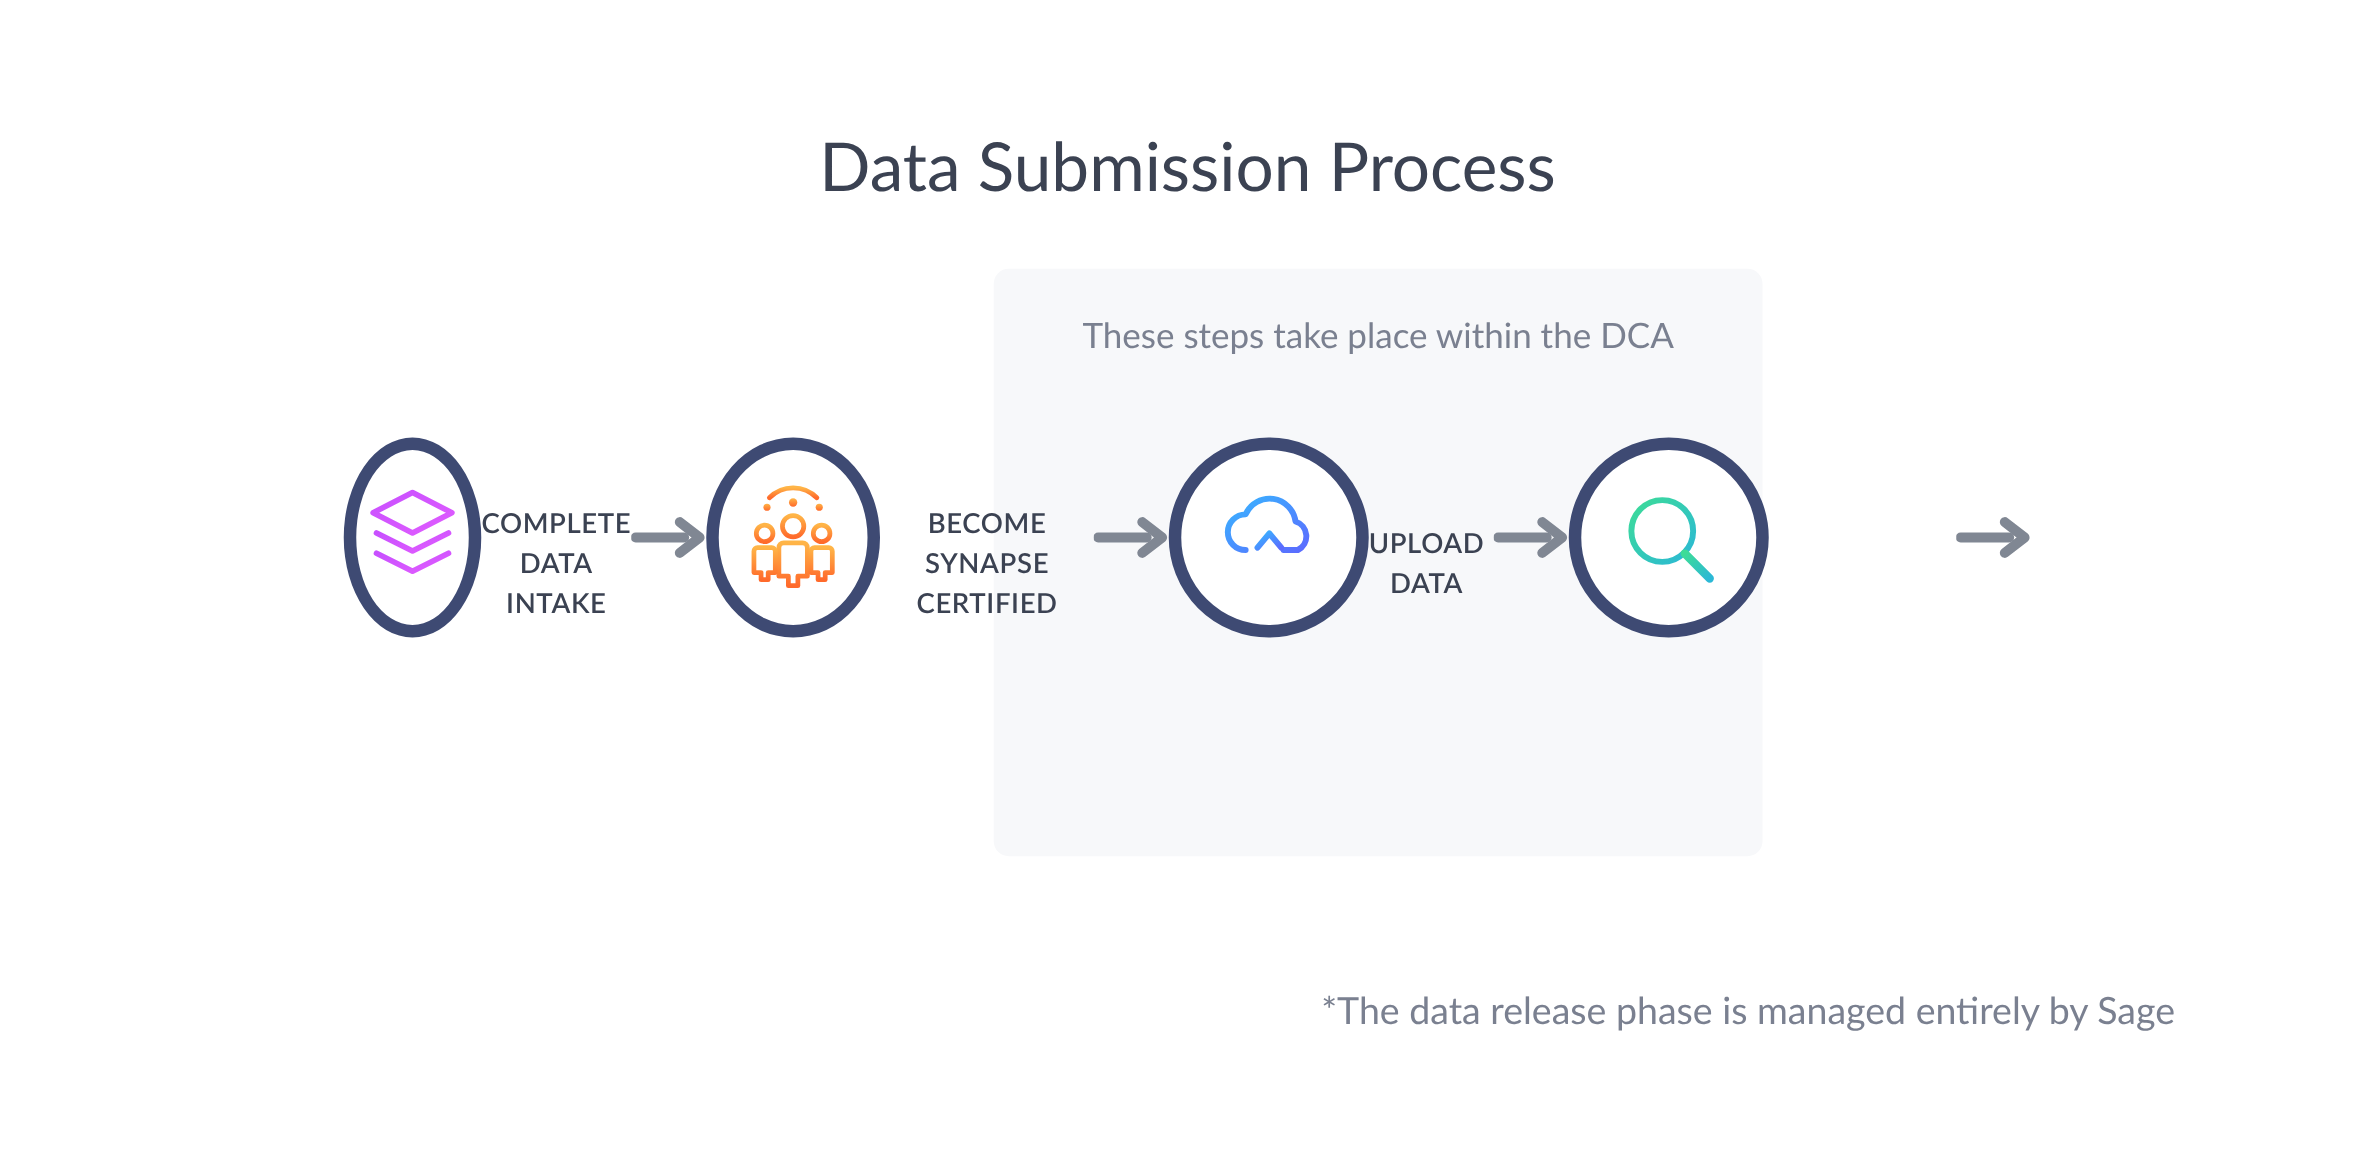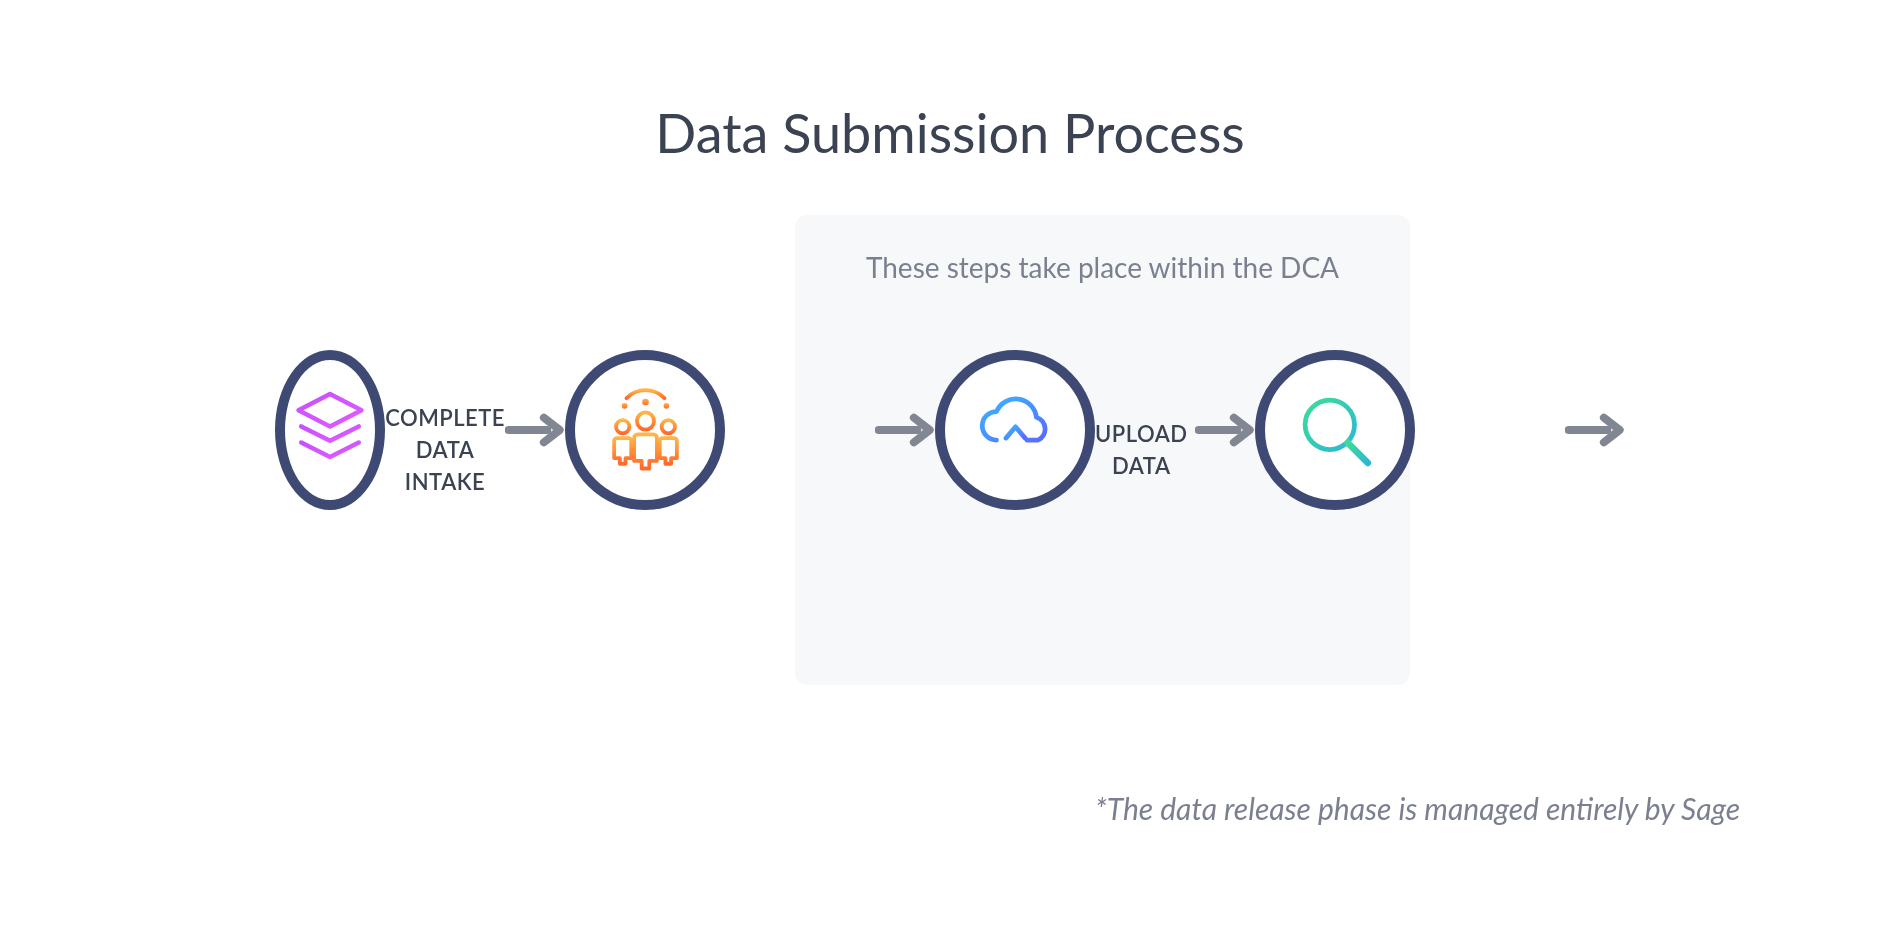--- a/index.html
+++ b/index.html
@@ -89,21 +89,20 @@
     display: flex;
     align-items: center;
     justify-content: center;
   }
   .arrow svg { display: block; }
   .footnote {
     position: absolute;
     top: 790px;
     right: 160px;
     font-size: 30px;
-    font-style: italic;
     color: #7a8090;
     font-weight: 400;
     text-align: center;
   }
 </style>
 </head>
 <body>
 
 <div class="page">
 
@@ -161,20 +160,22 @@
             <path d="M42 54 h16 a4 4 0 0 1 4 4 v24 h-8 v8 h-8 v-8 h-8 v-24 a4 4 0 0 1 4 -4 Z" stroke="url(#gPeople)" stroke-width="4" fill="none" stroke-linejoin="round"></path>
 
             <circle cx="26" cy="46" r="7" stroke="url(#gPeople)" stroke-width="4" fill="none"></circle>
             <path d="M20 58 h12 a3 3 0 0 1 3 3 v18 h-6 v6 h-6 v-6 h-6 v-18 a3 3 0 0 1 3 -3 Z" stroke="url(#gPeople)" stroke-width="4" fill="none" stroke-linejoin="round"></path>
 
             <circle cx="74" cy="46" r="7" stroke="url(#gPeople)" stroke-width="4" fill="none"></circle>
             <path d="M68 58 h12 a3 3 0 0 1 3 3 v18 h-6 v6 h-6 v-6 h-6 v-18 a3 3 0 0 1 3 -3 Z" stroke="url(#gPeople)" stroke-width="4" fill="none" stroke-linejoin="round"></path>
           </svg>
         </span>
       </div>
+      <div class="step-label">BECOME SYNAPSE
+CERTIFIED</div>
     </div>
 
     <div class="arrow">
       <svg width="68" height="40" viewBox="0 0 68 40">
         <line x1="4" y1="20" x2="48" y2="20" stroke="#808793" stroke-width="9" stroke-linecap="round"></line>
         <path d="M44 6 L62 20 L44 34" fill="none" stroke="#808793" stroke-width="9" stroke-linecap="round" stroke-linejoin="round"></path>
       </svg>
     </div>
 
     <div class="step">

